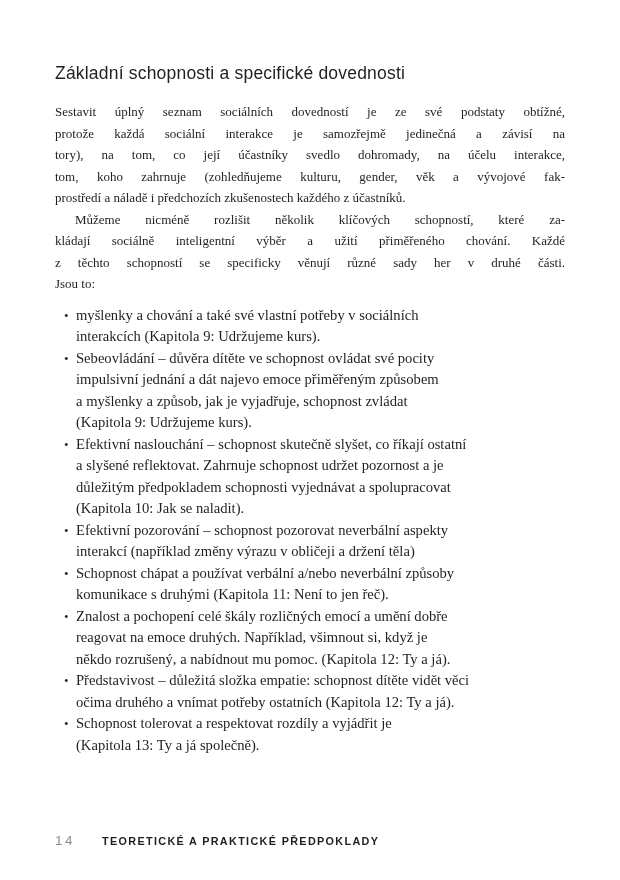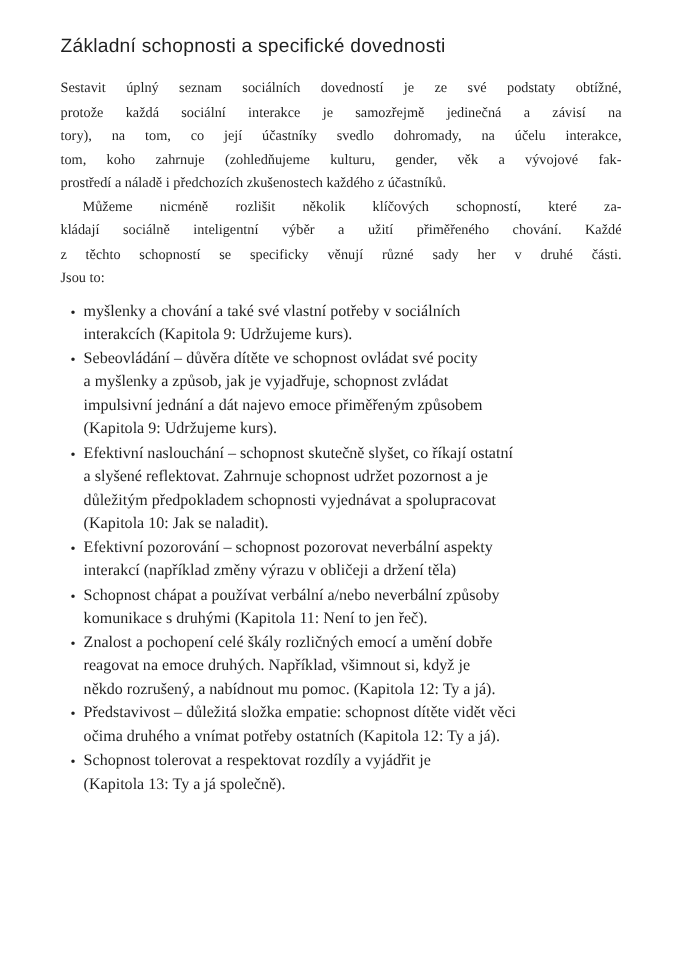--- a/index.html
+++ b/index.html
@@ -7,21 +7,21 @@
     --muted: #8d8d8d;
     --bg: #ffffff;
   }
   * { margin: 0; padding: 0; box-sizing: border-box; }
   html, body { background: var(--bg); }
   .page {
     position: relative;
     width: 620px;
     height: 880px;
     background: var(--bg);
-    padding: 30px 55px 0 55px;
+    padding: 62px 55px 0 55px;
     overflow: hidden;
     color: var(--text);
   }
   h1.section-heading {
     font-family: "Liberation Sans", sans-serif;
     font-size: 17.5px;
     font-weight: 400;
     letter-spacing: 0.2px;
     color: var(--text);
     margin: 0 0 17px 0;
@@ -109,22 +109,22 @@
       <span class="bullet-marker">•</span>
       <div class="item-text">
           <div class="tline">myšlenky a chování a také své vlastní potřeby v sociálních</div>
           <div class="tline">interakcích (Kapitola 9: Udržujeme kurs).</div>
         </div>
     </li>
     <li>
       <span class="bullet-marker">•</span>
       <div class="item-text">
           <div class="tline">Sebeovládání – důvěra dítěte ve schopnost ovládat své pocity</div>
+          <div class="tline">impulsivní jednání a dát najevo emoce přiměřeným způsobem</div>
           <div class="tline">a myšlenky a způsob, jak je vyjadřuje, schopnost zvládat</div>
-          <div class="tline">impulsivní jednání a dát najevo emoce přiměřeným způsobem</div>
           <div class="tline">(Kapitola 9: Udržujeme kurs).</div>
         </div>
     </li>
     <li>
       <span class="bullet-marker">•</span>
       <div class="item-text">
           <div class="tline">Efektivní naslouchání – schopnost skutečně slyšet, co říkají ostatní</div>
           <div class="tline">a slyšené reflektovat. Zahrnuje schopnost udržet pozornost a je</div>
           <div class="tline">důležitým předpokladem schopnosti vyjednávat a spolupracovat</div>
           <div class="tline">(Kapitola 10: Jak se naladit).</div>
@@ -161,14 +161,18 @@
     </li>
     <li>
       <span class="bullet-marker">•</span>
       <div class="item-text">
           <div class="tline">Schopnost tolerovat a respektovat rozdíly a vyjádřit je</div>
           <div class="tline">(Kapitola 13: Ty a já společně).</div>
         </div>
     </li>
   </ul>
 
+  <footer class="page-footer">
+    <span class="page-number">14</span>
+    <span class="running-head">TEORETICKÉ A PRAKTICKÉ PŘEDPOKLADY</span>
+  </footer>
 
 </div>
 
 </body></html>

